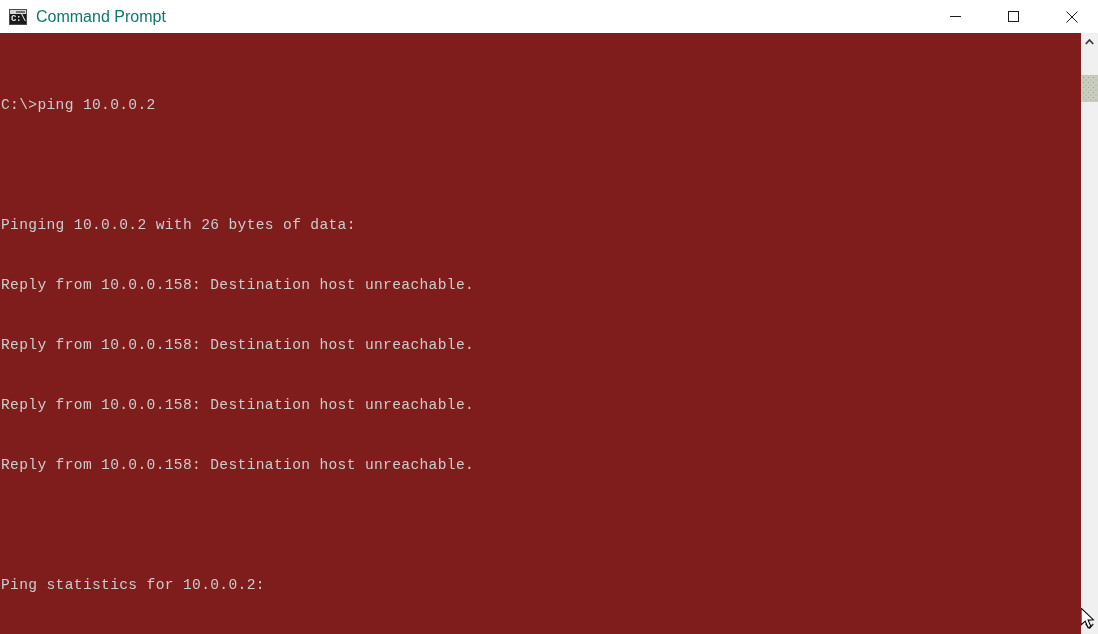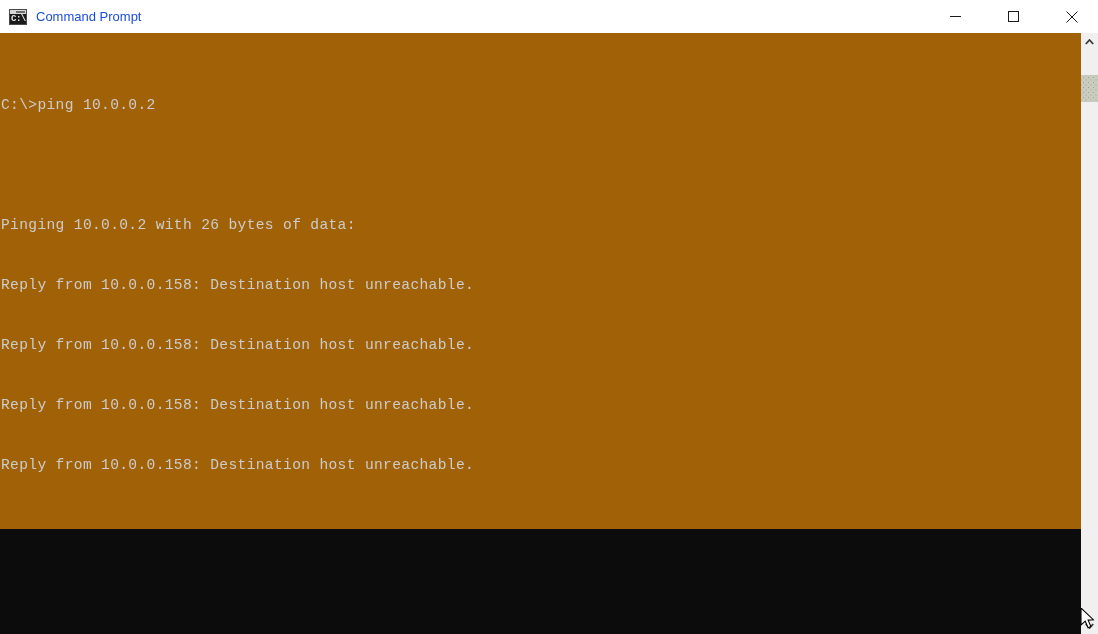--- a/index.html
+++ b/index.html
@@ -69,22 +69,22 @@
     left: 1px;
     top: 4px;
     font-family: "Liberation Mono", monospace;
     font-size: 9px;
     line-height: 10px;
     color: #e8e8e8;
     letter-spacing: -0.5px;
     font-weight: bold;
   }
   #window-title {
-    font-size: 13px;
-    color: #1d4ed8;
+    font-size: 16px;
+    color: #0f766e;
     line-height: 33px;
     white-space: nowrap;
   }
   #window-controls {
     display: flex;
     flex: 0 0 auto;
     height: 33px;
   }
   .winbtn {
     width: 46px;
@@ -98,22 +98,22 @@
   #btn-minimize { margin-right: 12px; }
   #btn-maximize { margin-right: 13px; }
   #btn-close { margin-right: 3px; }
 
   
   #terminal {
     position: absolute;
     top: 33px;
     left: 0;
     width: 1081px;
-    height: 496px;
-    background: #a16207;
+    height: 601px;
+    background: #7f1d1d;
     overflow: hidden;
   }
   #terminal-text {
     position: absolute;
     top: 0;
     left: 0;
     padding: 22px 0 0 1px;
     font-family: "Liberation Mono", "DejaVu Sans Mono", monospace;
     font-size: 14.6px;
     line-height: 20px;
@@ -215,20 +215,21 @@
   <div id="terminal">
     <div id="terminal-text">
       <div class="tline">C:\&gt;ping 10.0.0.2</div>
       <div class="tline"></div>
       <div class="tline">Pinging 10.0.0.2 with 26 bytes of data:</div>
       <div class="tline">Reply from 10.0.0.158: Destination host unreachable.</div>
       <div class="tline">Reply from 10.0.0.158: Destination host unreachable.</div>
       <div class="tline">Reply from 10.0.0.158: Destination host unreachable.</div>
       <div class="tline">Reply from 10.0.0.158: Destination host unreachable.</div>
       <div class="tline"></div>
+      <div class="tline">Ping statistics for 10.0.0.2:</div>
       
       
       
     </div>
   </div>
 
   <div id="scrollbar">
     <div id="sb-up">
       <svg width="9" height="6" viewBox="0 0 9 6">
         <polyline points="0.8,5 4.5,1 8.2,5" fill="none" stroke="#3b3b3b" stroke-width="1.8"></polyline>

